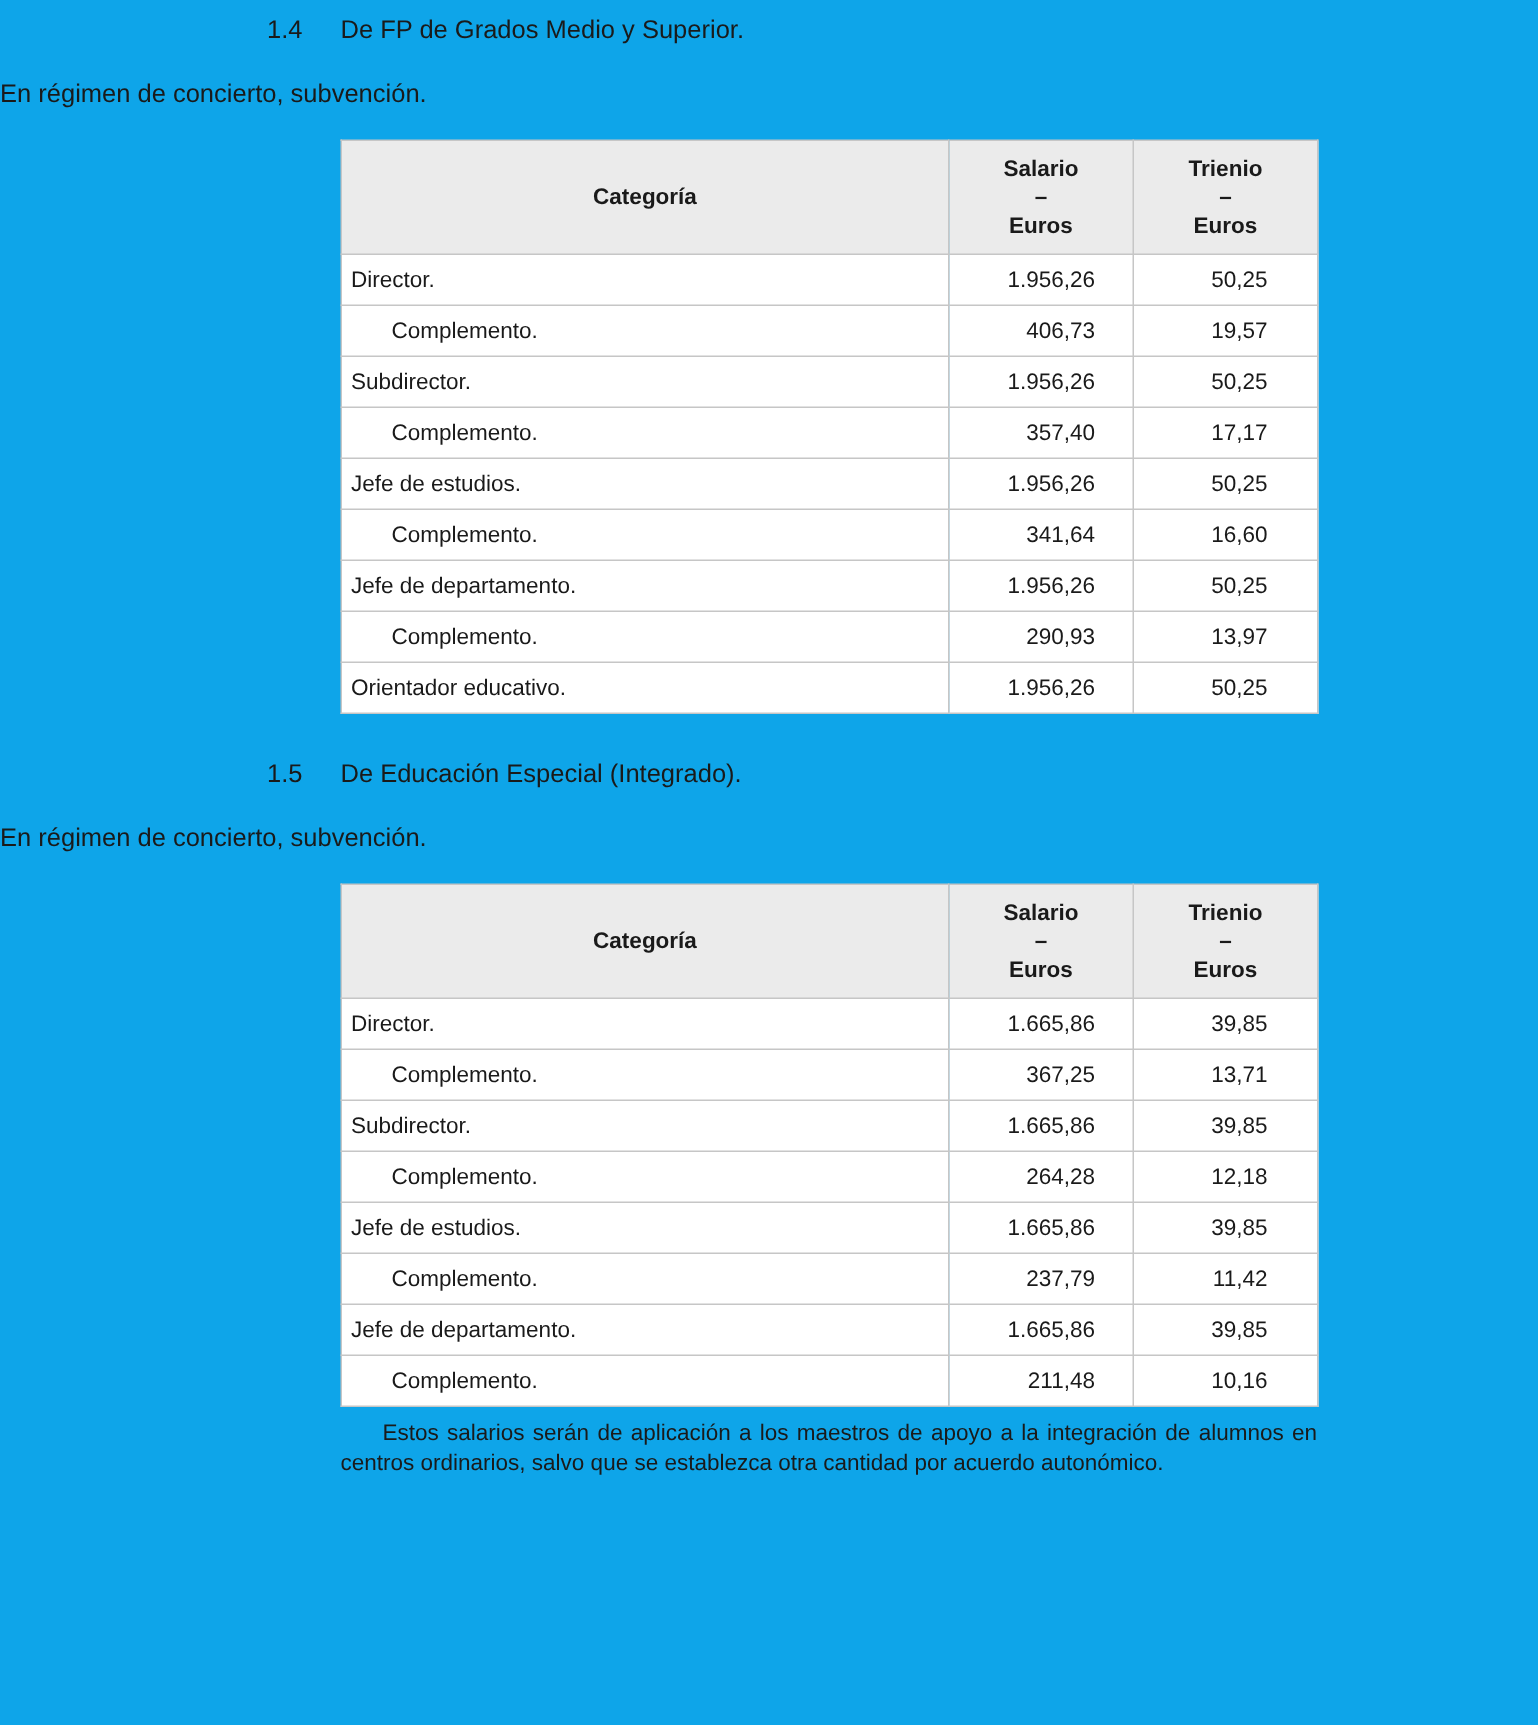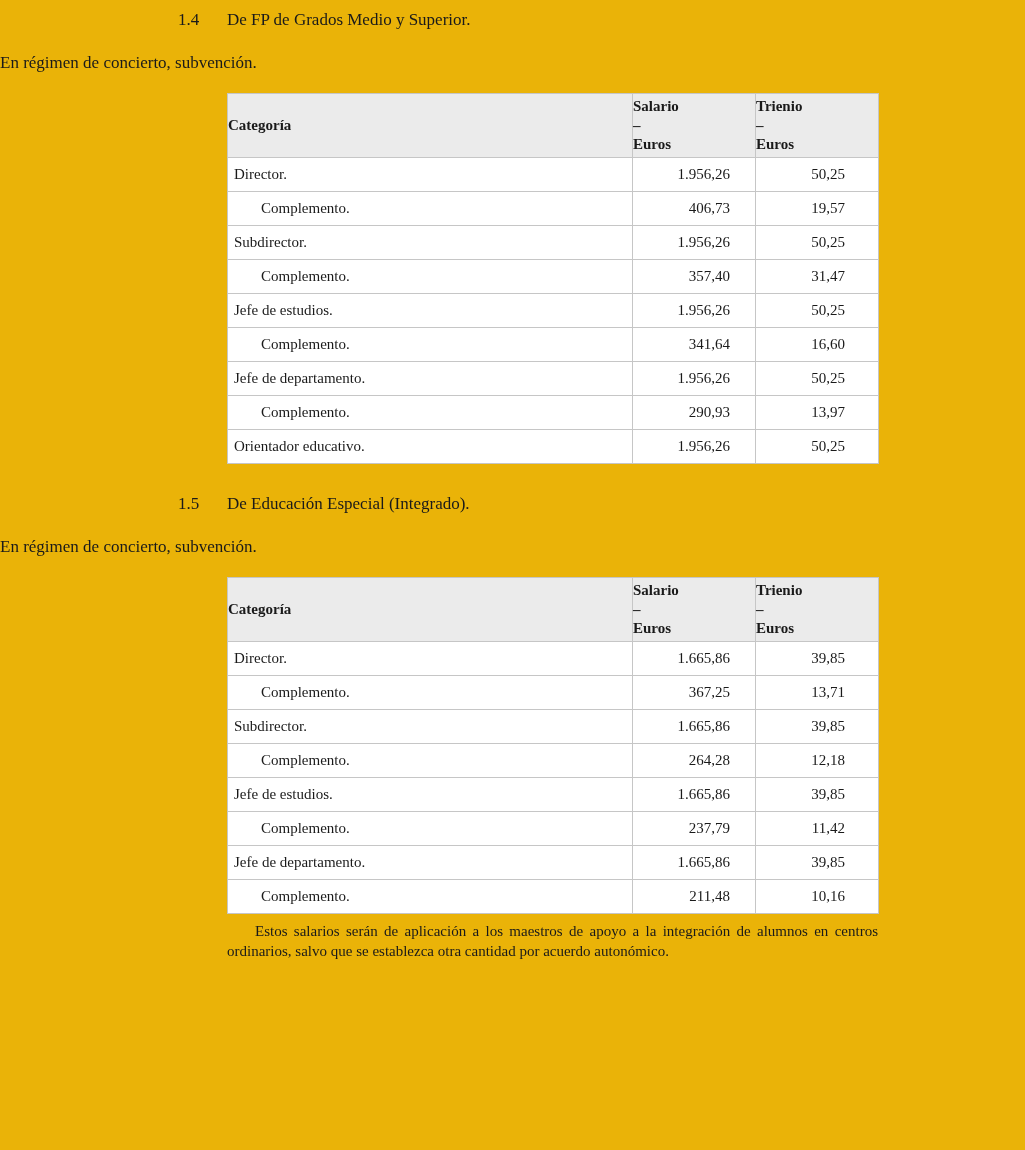--- a/index.html
+++ b/index.html
@@ -5,23 +5,22 @@
   * { margin: 0; padding: 0; box-sizing: border-box; }
   html, body {
     background: #ffffff;
     font-family: "Liberation Sans", sans-serif;
     color: #1a1a1a;
   }
   .doc {
     position: relative;
     width: 1025px;
     height: 1150px;
-    background: #eab308;
+    background: #0ea5e9;
     overflow: hidden;
-    font-family: Liberation Serif, serif;
   }
   .heading {
     margin-left: 178px;
     font-size: 17px;
     line-height: 21px;
     color: #1a1a1a;
   }
   .heading .sec-num {
     display: inline-block;
     width: 49px;
@@ -45,23 +44,23 @@
   table.salary-table col.c-cat { width: 405px; }
   table.salary-table col.c-sal { width: 123px; }
   table.salary-table col.c-tri { width: 123px; }
   table.salary-table th,
   table.salary-table td {
     border: 1px solid #c6c6c6;
   }
   table.salary-table thead th {
     background: #ebebeb;
     font-weight: bold;
-    text-align: left;
+    text-align: center;
     vertical-align: middle;
-    height: 64px;
+    height: 76px;
     font-size: 15px;
     line-height: 19px;
     white-space: pre-line;
   }
   table.salary-table td {
     height: 34px;
     vertical-align: middle;
     background: #ffffff;
   }
   td.cat { padding-left: 6px; text-align: left; }
@@ -119,21 +118,21 @@
           <td class="num tri">19,57</td>
         </tr>
         <tr>
           <td class="cat">Subdirector.</td>
           <td class="num sal">1.956,26</td>
           <td class="num tri">50,25</td>
         </tr>
         <tr>
           <td class="cat indent">Complemento.</td>
           <td class="num sal">357,40</td>
-          <td class="num tri">31,47</td>
+          <td class="num tri">17,17</td>
         </tr>
         <tr>
           <td class="cat">Jefe de estudios.</td>
           <td class="num sal">1.956,26</td>
           <td class="num tri">50,25</td>
         </tr>
         <tr>
           <td class="cat indent">Complemento.</td>
           <td class="num sal">341,64</td>
           <td class="num tri">16,60</td>

